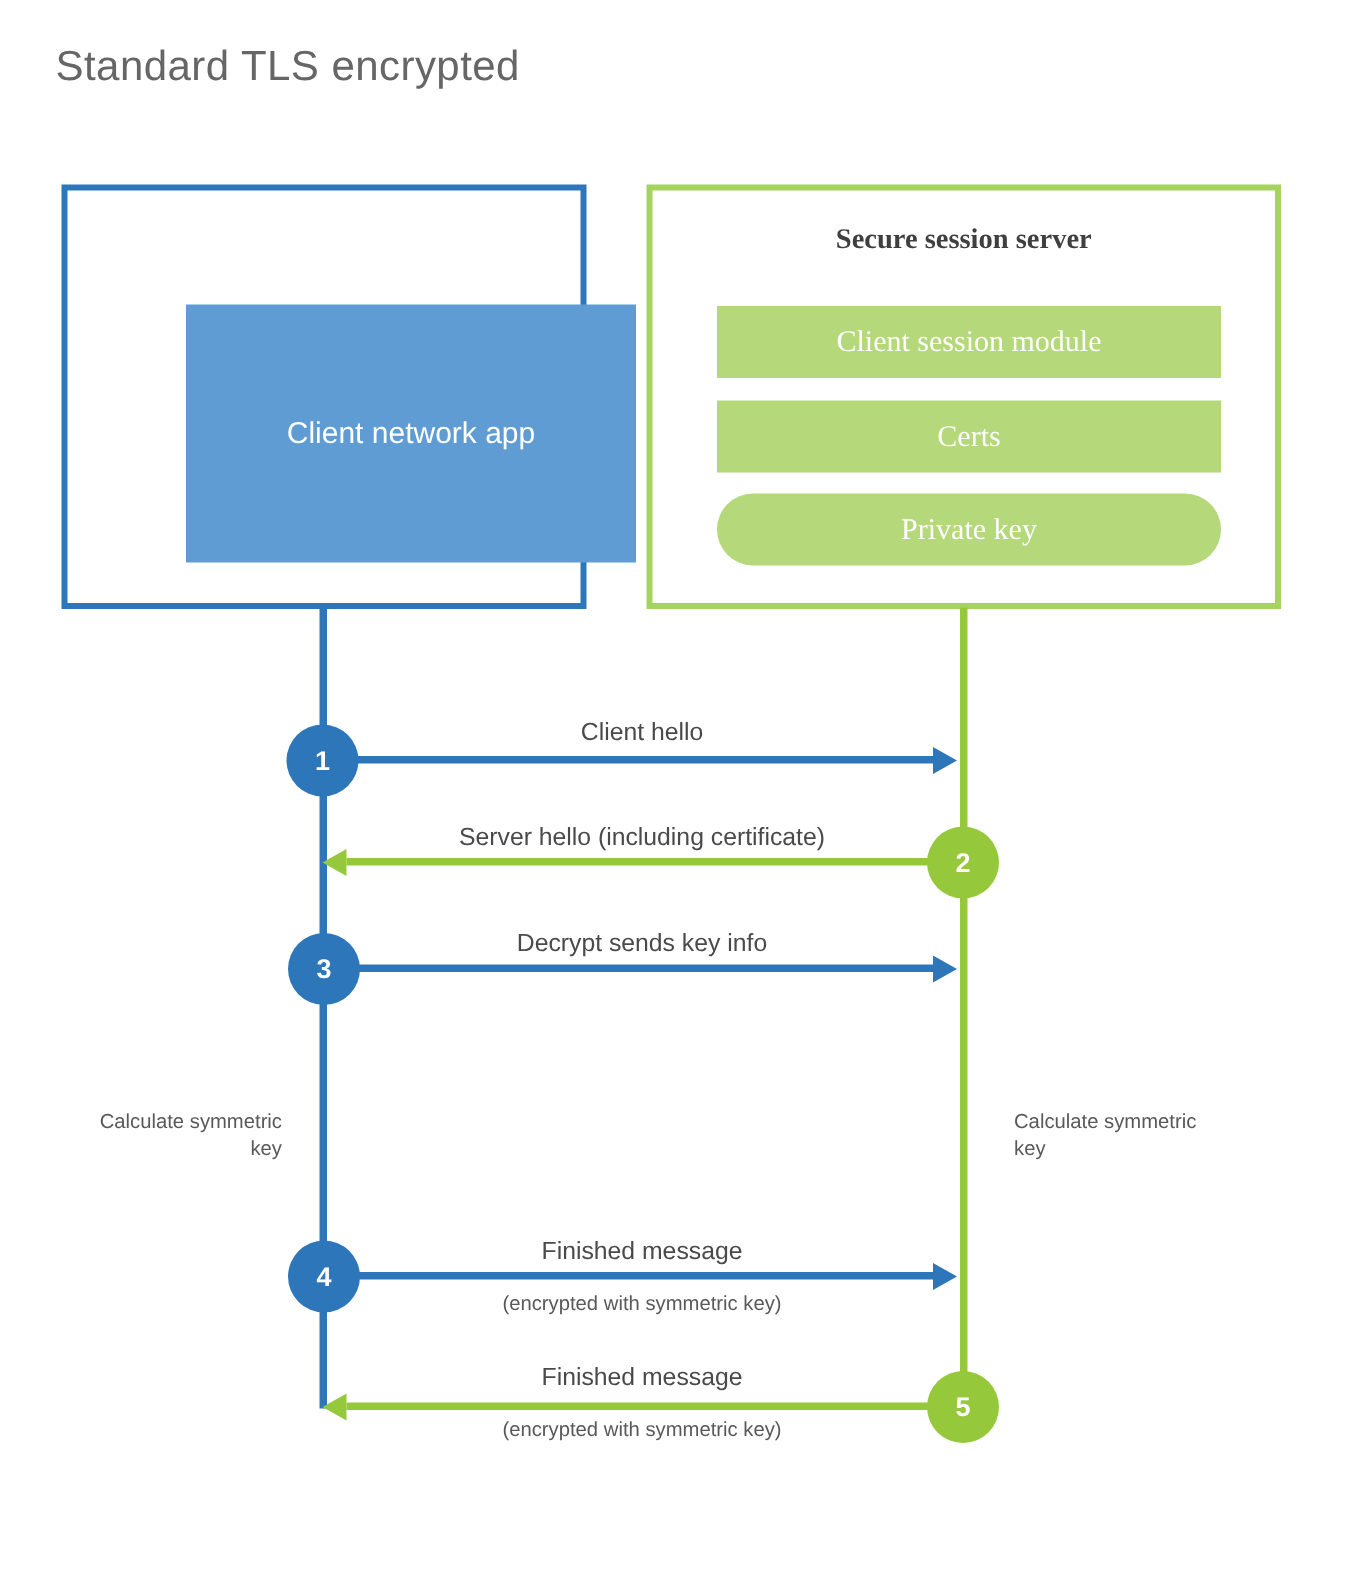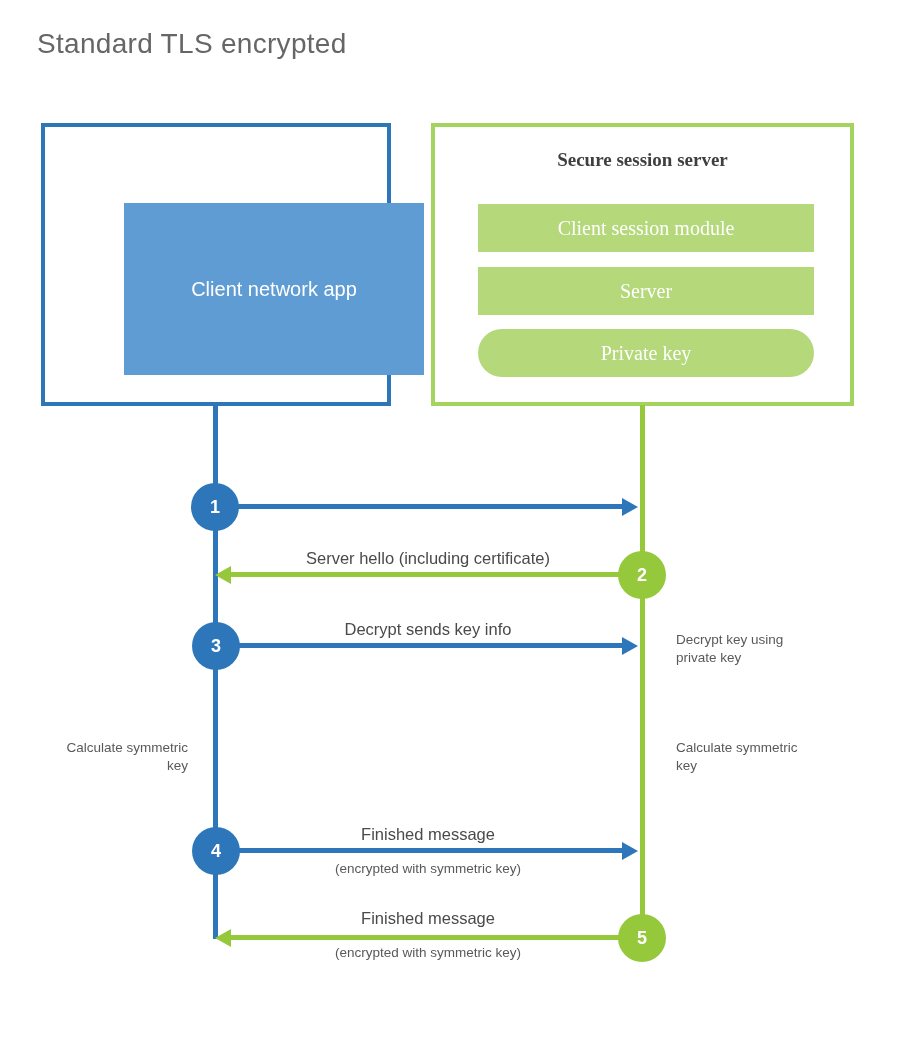--- a/index.html
+++ b/index.html
@@ -90,42 +90,42 @@
 
   <div class="box client">
     <div class="app-box">
       <span>Client network app</span>
     </div>
   </div>
 
   <div class="box server">
     <div class="box-title">Secure session server</div>
     <div class="bar b0">Client session module</div>
-    <div class="bar b1">Server</div>
+    <div class="bar b1">Certs</div>
     <div class="bar b2">Private key</div>
   </div>
 
   <div class="lifeline blue"></div>
   <div class="lifeline green"></div>
 
+  <div class="msg m1">Client hello</div>
   <div class="hline blue a1line"></div>
   <div class="head right blue a1head"></div>
   <div class="circle blue c1">1</div>
 
   <div class="msg m2">Server hello (including certificate)</div>
   <div class="hline green a2line"></div>
   <div class="head left green a2head"></div>
   <div class="circle green c2">2</div>
 
   <div class="msg m3">Decrypt sends key info</div>
   <div class="hline blue a3line"></div>
   <div class="head right blue a3head"></div>
   <div class="circle blue c3">3</div>
 
-  <div class="note decrypt">Decrypt key using private key</div>
   <div class="note calc-left">Calculate symmetric key</div>
   <div class="note calc-right">Calculate symmetric key</div>
 
   <div class="msg m4">Finished message</div>
   <div class="msg sub m4s">(encrypted with symmetric key)</div>
   <div class="hline blue a4line"></div>
   <div class="head right blue a4head"></div>
   <div class="circle blue c4">4</div>
 
   <div class="msg m5">Finished message</div>

